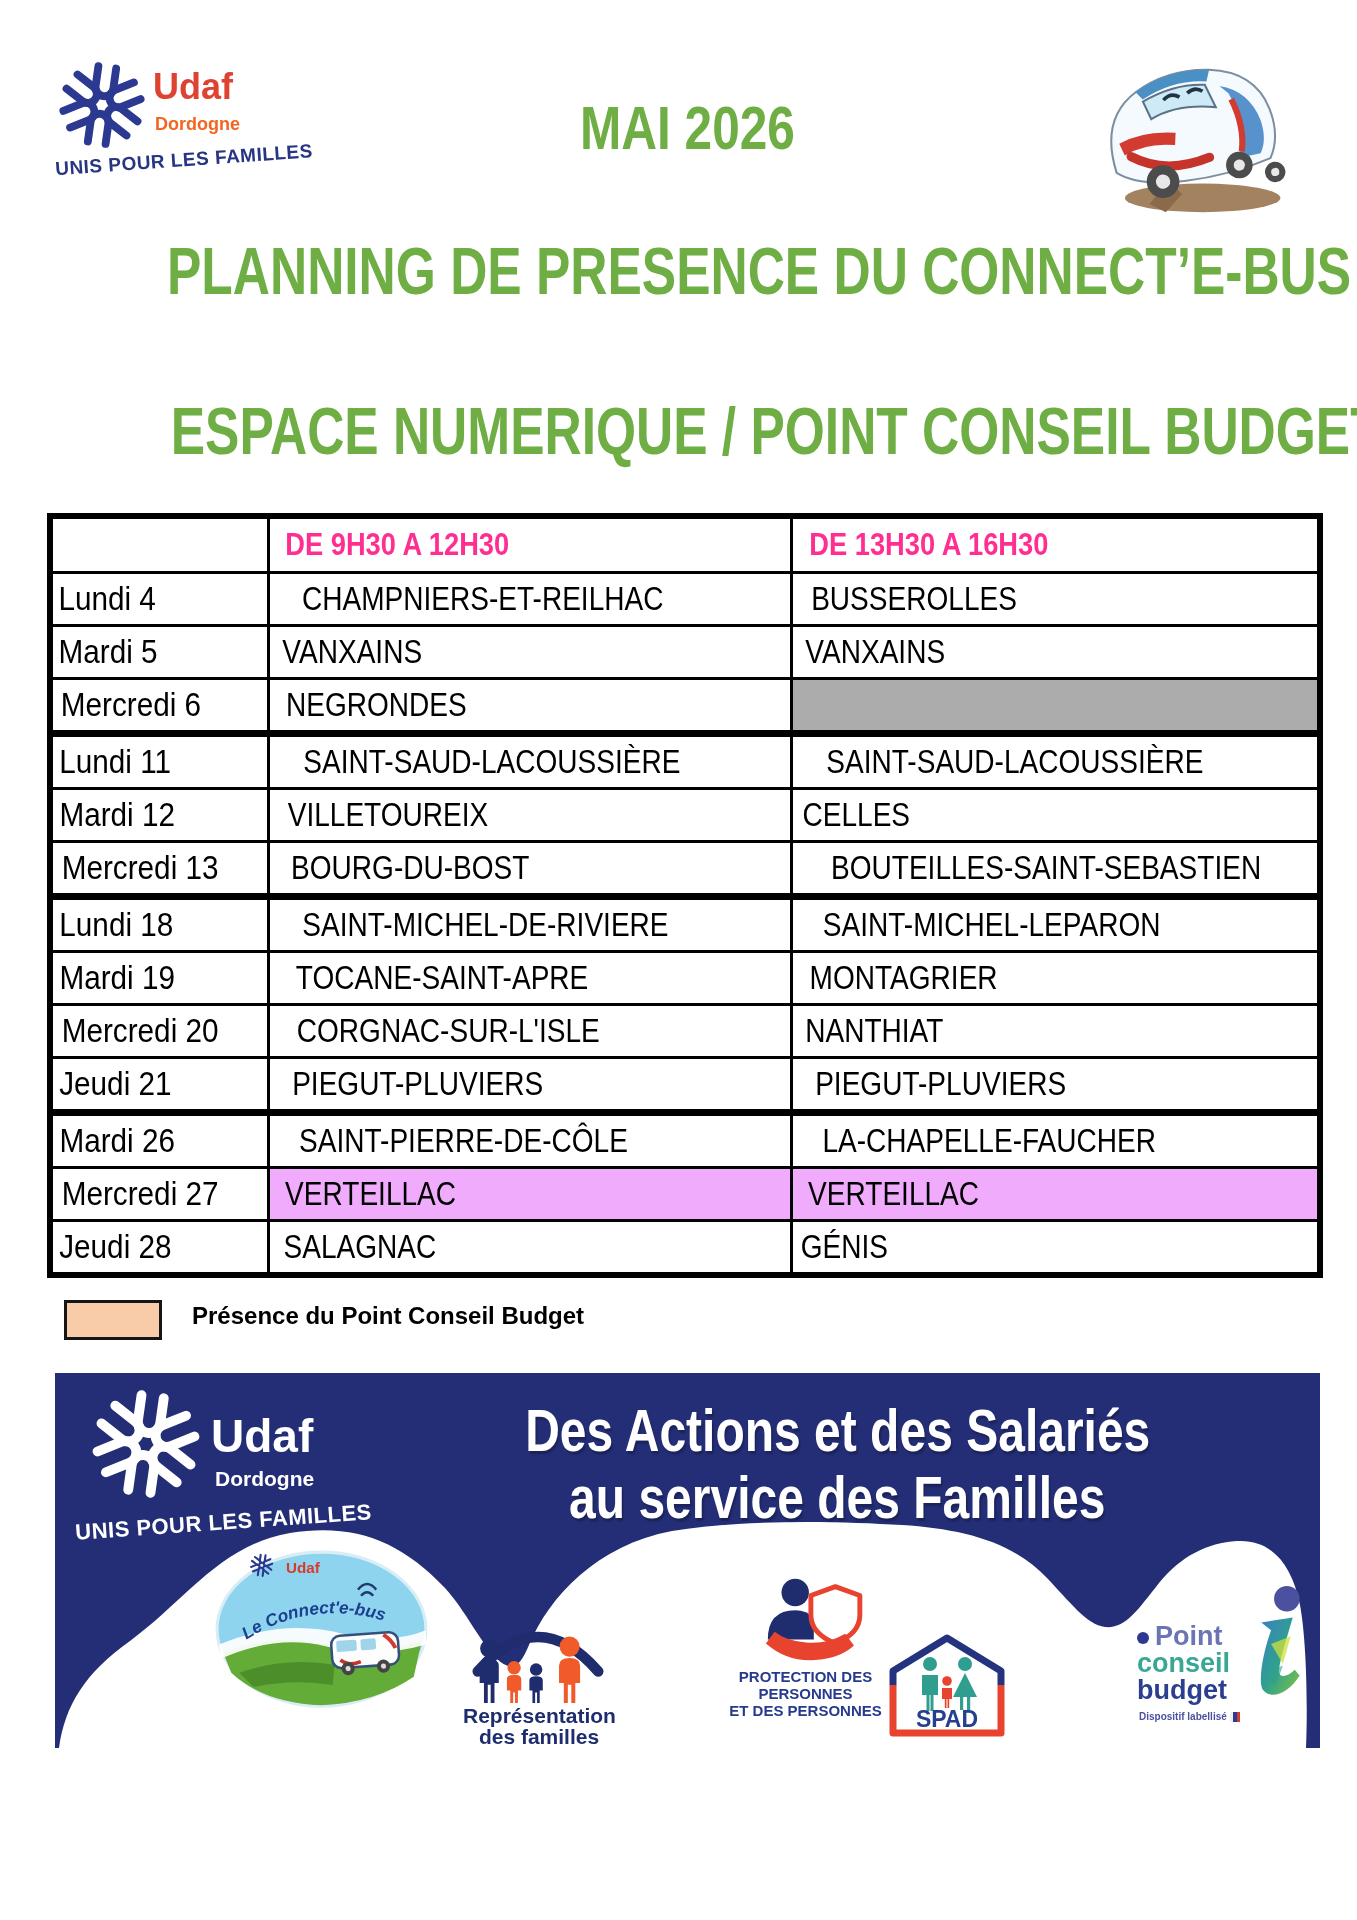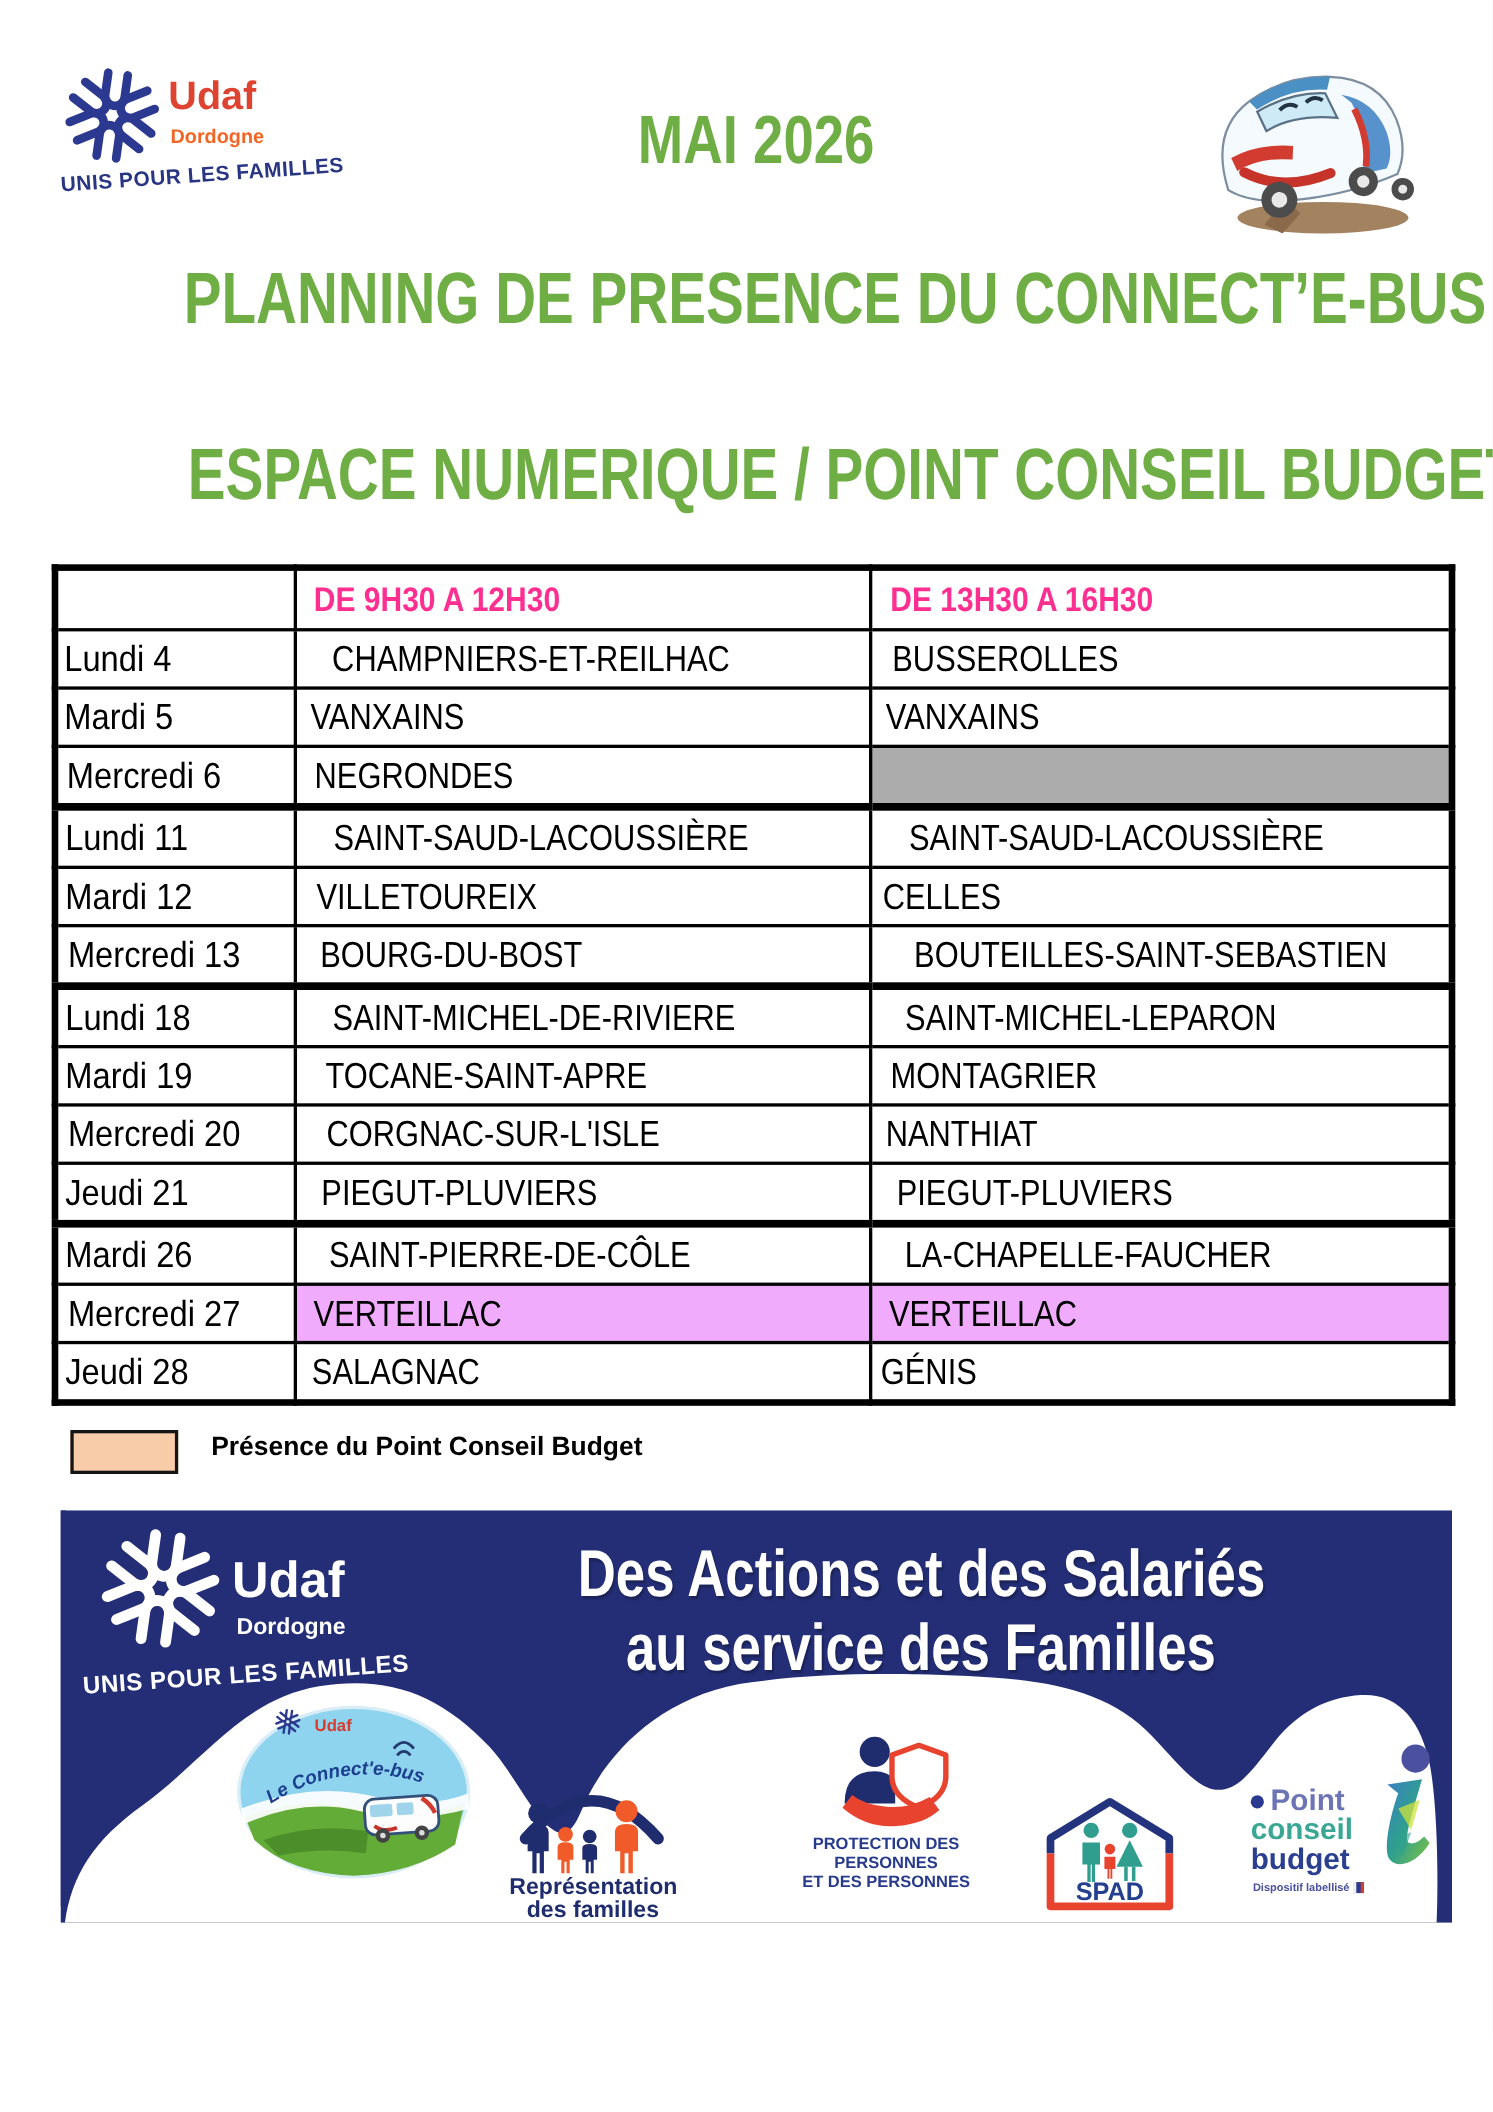--- a/index.html
+++ b/index.html
@@ -64,21 +64,21 @@
 
   .banner .headline { position:absolute; left:315px; top:24px; width:935px; text-align:center;
     color:#ffffff; font-weight:bold; font-size:60px; line-height:1.12;
     text-shadow:2px 3px 2px rgba(0,0,0,.25); }
   .headline .c { transform:scaleX(.8); }
 
   .icon-block { position:absolute; }
   .ib-bus   { left:158px; top:170px; width:218px; height:168px; }
   .ib-fam   { left:408px; top:243px; width:152px; height:132px; }
   .ib-prot  { left:648px; top:198px; width:205px; height:140px; }
-  .ib-spad  { left:890px; top:256px; width:128px; height:116px; }
+  .ib-spad  { left:828px; top:256px; width:128px; height:116px; }
   .ib-pcb   { left:1082px; top:222px; width:182px; height:135px; }
 
   .ib-fam .label { position:absolute; left:0; top:89px; width:100%; text-align:center;
     color:#1f2d6e; font-weight:bold; font-size:21px; line-height:21px; }
   .ib-prot .label { position:absolute; left:0; top:97px; width:100%; text-align:center;
     color:#273a8c; font-weight:bold; font-size:15px; line-height:17px; }
 
   .ib-pcb .words { position:absolute; left:0; top:28px; width:112px; text-align:left;
     font-size:27px; line-height:27px; font-weight:bold; }
   .ib-pcb .w1 { color:#6b74b4; }

